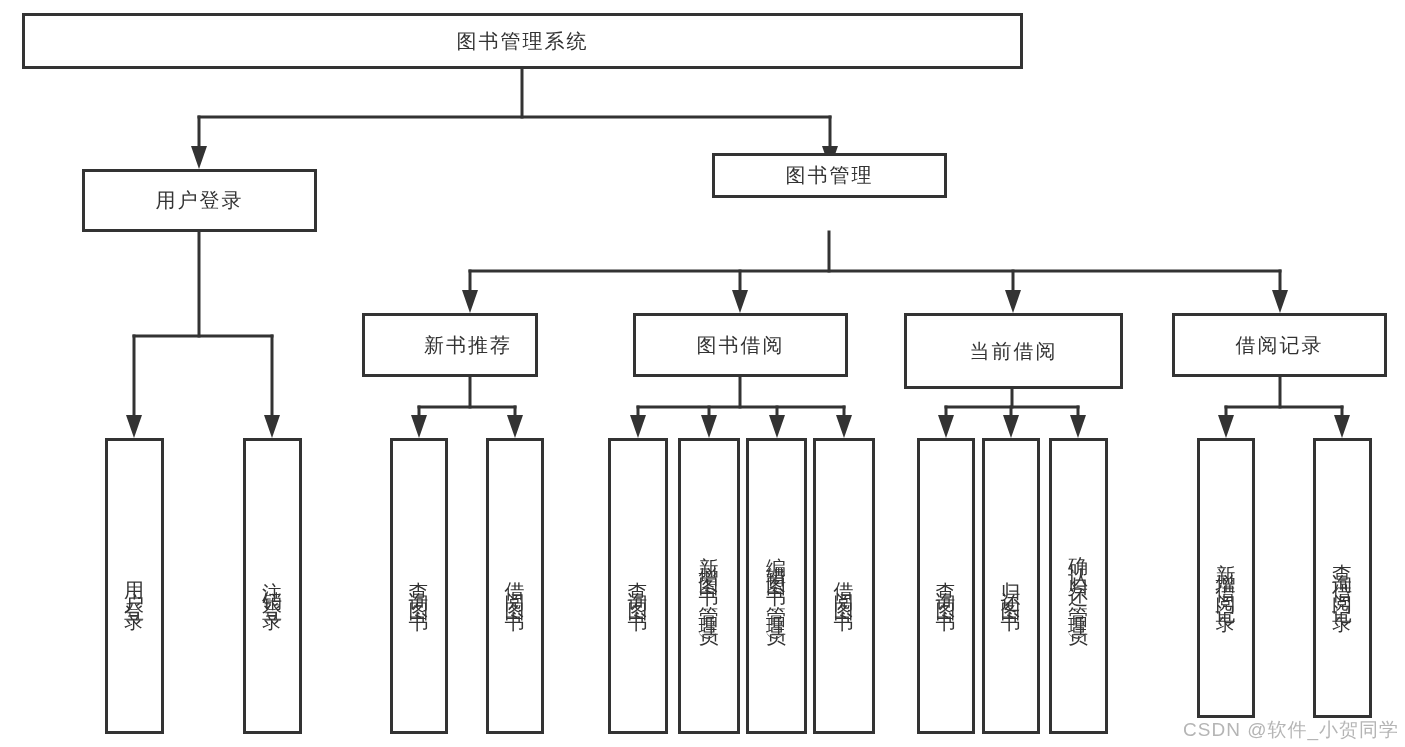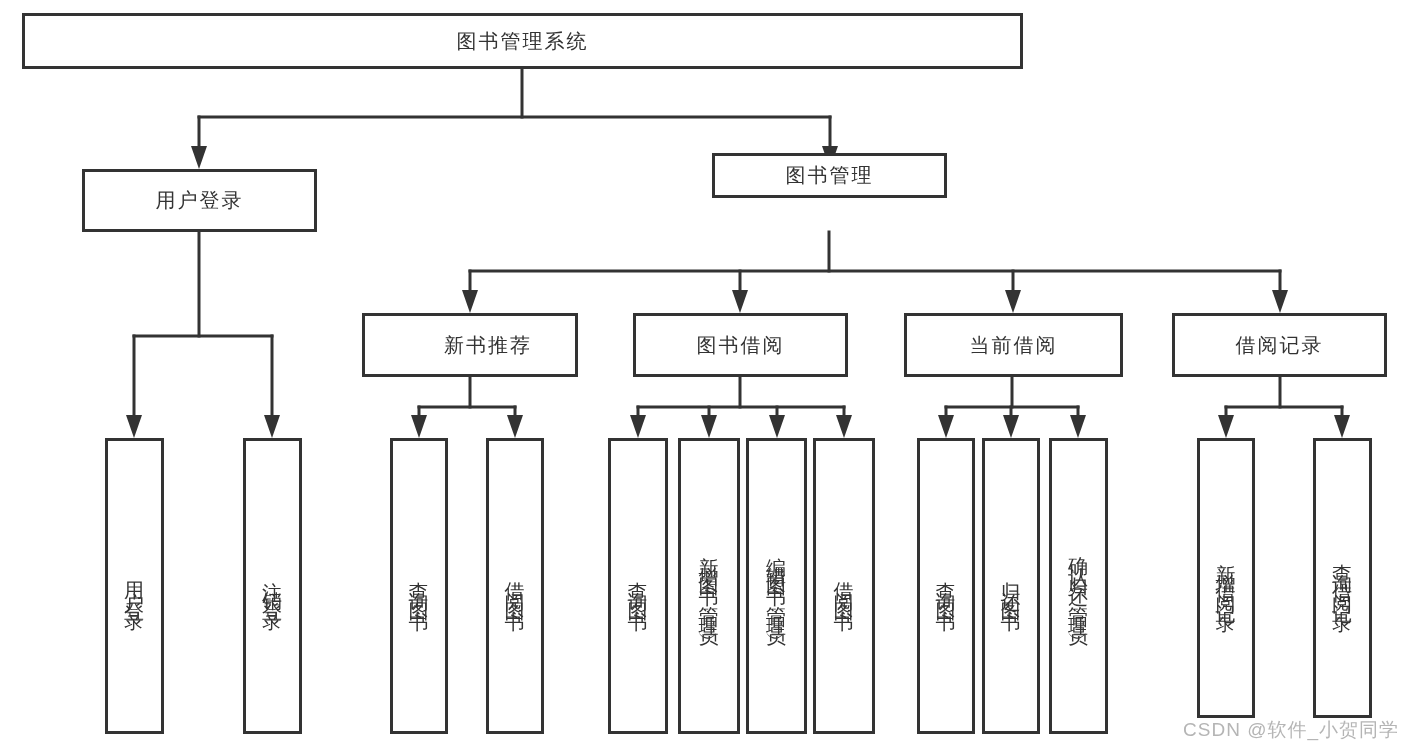--- a/index.html
+++ b/index.html
@@ -116,27 +116,27 @@
     <span class="lbl">图书管理系统</span>
   </div>
 
   <div class="node" style="left:82px;top:169px;width:235px;height:63px;">
     <span class="lbl">用户登录</span>
   </div>
   <div class="node" style="left:712px;top:153px;width:235px;height:45px;">
     <span class="lbl">图书管理</span>
   </div>
 
-  <div class="node" style="left:362px;top:313px;width:216px;height:64px;padding-left:36px;">
+  <div class="node" style="left:362px;top:313px;width:176px;height:64px;padding-left:36px;">
     <span class="lbl">新书推荐</span>
   </div>
   <div class="node" style="left:633px;top:313px;width:215px;height:64px;">
     <span class="lbl">图书借阅</span>
   </div>
-  <div class="node" style="left:904px;top:313px;width:219px;height:64px;">
+  <div class="node" style="left:904px;top:313px;width:219px;height:76px;">
     <span class="lbl">当前借阅</span>
   </div>
   <div class="node" style="left:1172px;top:313px;width:215px;height:64px;">
     <span class="lbl">借阅记录</span>
   </div>
 
   <div class="node leaf" style="left:105px;top:438px;width:59px;height:296px;">
     <span class="lbl">用户登录</span>
   </div>
   <div class="node leaf" style="left:243px;top:438px;width:59px;height:296px;">

